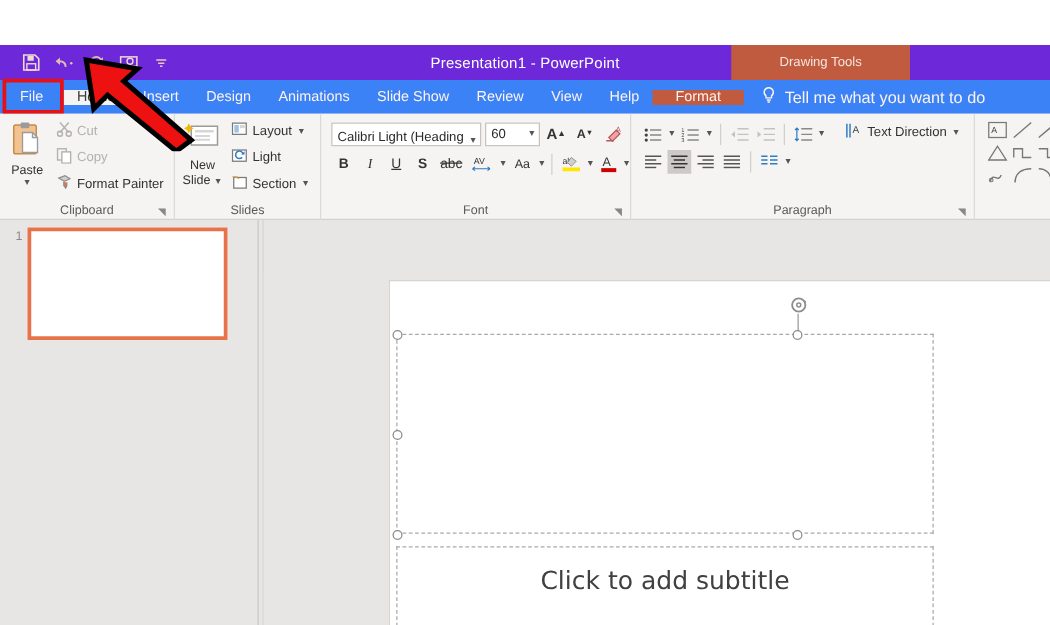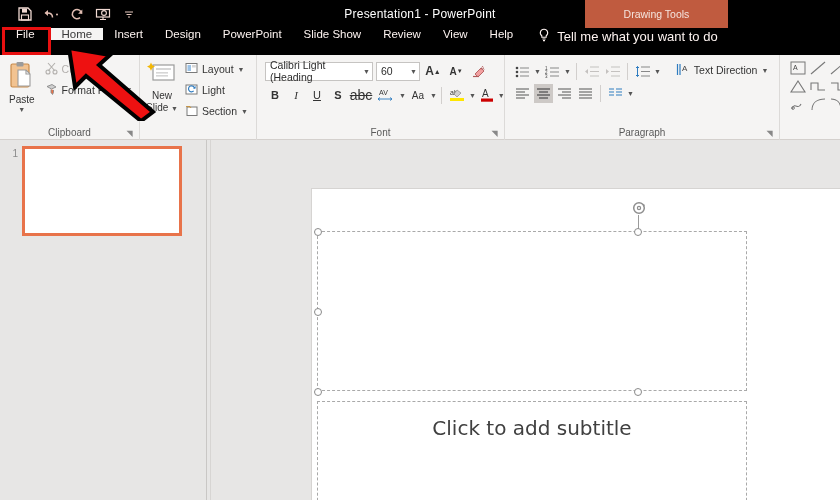--- a/index.html
+++ b/index.html
@@ -6,43 +6,43 @@
   body {
     width: 840px; height: 500px;
     font-family: "Liberation Sans", sans-serif;
     background: #ffffff;
     overflow: hidden;
     position: relative;
   }
 
   
   .titlebar {
-    height: 28px; background: #000000;
-    position: relative; display: flex; align-items: center;
+    height: 28px; background: #6d28d9;
+    position: relative; display: flex; align-items: center; margin-top: 36px;
   }
   .qat { display: flex; align-items: center; gap: 0px; padding-left: 12px; }
   .qat-btn {
     width: 26px; height: 22px; display: flex; align-items: center;
     justify-content: center; color: #f0d9d2;
   }
   .qat-btn svg { display:block; }
   .app-title {
     position: absolute; left: 0; right: 0; text-align: center;
     color: #ffffff; font-size: 12px; letter-spacing: .2px;
     pointer-events: none;
   }
   .ctx-tools {
     position: absolute; left: 585px; top: 0; width: 143px; height: 28px;
     background: #C05B3F; color: #f4e4de; font-size: 10.5px;
     display: flex; align-items: center; justify-content: center;
   }
 
   
   .tabstrip {
-    height: 27px; background: #000000; display: flex; align-items: flex-start;
+    height: 27px; background: #3b82f6; display: flex; align-items: center;
     position: relative;
   }
   .tab {
     padding: 0 11px; display: flex; align-items: center;
     color: #fdf3f0; font-size: 11.5px; white-space: nowrap; cursor: default;
   }
   .tab.file { padding: 0 16px; }
   .tab.active { background: #F5F4F3; color: #3a3a3a; }
   .tab.ctx { background: #C05B3F; padding: 0 18px; }
   .tellme {
@@ -85,22 +85,22 @@
   .small-col { display: flex; flex-direction: column; gap: 1px; padding-left: 3px; }
   .small-btn {
     display: flex; align-items: center; gap: 4px; font-size: 10.5px;
     color: #333; height: 20px; padding: 0 3px; white-space: nowrap;
   }
   .small-btn.dim { color: #b3b0ad; }
 
   
   .font-row1 { display: flex; align-items: center; gap: 3px; height: 22px; }
   .font-name {
-    width: 108px; height: 19px; border: 1px solid #c6c4c2; background: #fff;
-    font-size: 10.5px; color: #2b2b2b; display: flex; align-items: center;
+    width: 120px; height: 19px; border: 1px solid #c6c4c2; background: #fff;
+    font-size: 10.5px; color: #2b2b2b; display: flex; align-items: flex-end;
     padding: 0 2px 0 4px; justify-content: space-between;
   }
   .font-size {
     width: 44px; height: 19px; border: 1px solid #c6c4c2; background: #fff;
     font-size: 10.5px; color: #2b2b2b; display: flex; align-items: center;
     padding: 0 2px 0 4px; justify-content: space-between;
   }
   .caret { font-size: 7px; color: #555; }
   .ibtn {
     width: 20px; height: 20px; display: flex; align-items: center;
@@ -198,25 +198,26 @@
   </div>
   <div class="app-title">Presentation1  -  PowerPoint</div>
   <div class="ctx-tools">Drawing Tools</div>
 </div>
 
 <div class="tabstrip">
   <div class="tab file">File</div>
   <div class="tab active">Home</div>
   <div class="tab">Insert</div>
   <div class="tab">Design</div>
-  <div class="tab">PowerPoint</div>
+  <div class="tab">Animations</div>
   <div class="tab">Slide Show</div>
   <div class="tab">Review</div>
   <div class="tab">View</div>
   <div class="tab">Help</div>
+  <div class="tab ctx">Format</div>
   <div class="tellme">
     <span>
       <svg width="12" height="14" viewBox="0 0 12 14">
           <path d="M6 1.2a3.6 3.6 0 0 0-2.2 6.5v1.6h4.4V7.7A3.6 3.6 0 0 0 6 1.2z" fill="none" stroke="#fdf3f0" stroke-width="1.1"></path>
           <path d="M4.4 11h3.2M5 12.6h2" stroke="#fdf3f0" stroke-width="1.1"></path>
         </svg>
     </span>
     <span>Tell me what you want to do</span>
   </div>
   <div class="file-hl"></div>
@@ -241,20 +242,29 @@
       <div class="small-col">
         <div class="small-btn dim">
           <span>
             <svg width="13" height="13" viewBox="0 0 13 13">
                 <circle cx="3" cy="10" r="2" fill="none" stroke="#b3b0ad" stroke-width="1.1"></circle>
                 <circle cx="10" cy="10" r="2" fill="none" stroke="#b3b0ad" stroke-width="1.1"></circle>
                 <path d="M3 9L10 1M10 9L3 1" stroke="#b3b0ad" stroke-width="1.1"></path>
               </svg>
           </span>
           <span>Cut</span>
+        </div>
+        <div class="small-btn dim">
+          <span>
+            <svg width="13" height="13" viewBox="0 0 13 13">
+                <rect x="1" y="1" width="7" height="9" fill="none" stroke="#b3b0ad" stroke-width="1.1"></rect>
+                <rect x="4.5" y="3.5" width="7" height="9" fill="#fff" stroke="#b3b0ad" stroke-width="1.1"></rect>
+              </svg>
+          </span>
+          <span>Copy</span>
         </div>
         <div class="small-btn">
           <span>
             <svg width="13" height="13" viewBox="0 0 13 13">
                 <path d="M2 3.5l5-2 4 2.5-4.5 2z" fill="#CFCFCF" stroke="#8a8a8a" stroke-width=".9"></path>
                 <path d="M6 6.5v3l1.5 2 1-2v-2.5" fill="#E8734A" stroke="#8a8a8a" stroke-width=".9"></path>
               </svg>
           </span>
           <span>Format Painter</span>
         </div>
@@ -308,20 +318,23 @@
             <svg width="13" height="13" viewBox="0 0 13 13">
                 <rect x="2" y="3" width="10" height="8.5" fill="#fff" stroke="#7a7a7a" stroke-width="1"></rect>
                 <path d="M1 2.5h4l1 1.5" fill="#E8B25A" stroke="#C08A35" stroke-width=".8"></path>
               </svg>
           </span>
           <span>Section</span>
           <span class="caret">▼</span>
         </div>
       </div>
     </div>
+    <div class="rgroup-label">
+      <span>Slides</span>
+    </div>
   </div>
 
   <div class="rgroup" style="width:248px">
     <div class="rgroup-body" style="flex-direction:column; padding-left:8px; padding-top:5px;">
       <div class="font-row1">
         <div class="font-name">
           <span>Calibri Light (Heading</span>
           <span class="caret">▼</span>
         </div>
         <div class="font-size">
@@ -351,21 +364,21 @@
         <div class="ibtn">
             <i style="font-family:'Liberation Serif',serif">I</i>
           </div>
         <div class="ibtn">
             <span style="text-decoration:underline">U</span>
           </div>
         <div class="ibtn">
             <b>S</b>
           </div>
         <div class="ibtn" style="width:24px">
-            <span style="font-size:14px;text-decoration:line-through">abc</span>
+            <span style="font-size:11px;text-decoration:line-through">abc</span>
           </div>
         <div class="ibtn" style="width:24px">
           <svg width="20" height="16" viewBox="0 0 20 16">
               <text x="3" y="8" font-size="7" fill="#333">AV</text>
               <path d="M2 12h14M2 12l2-1.5M2 12l2 1.5M16 12l-2-1.5M16 12l-2 1.5" stroke="#2F7CC0" stroke-width=".9" fill="none"></path>
             </svg>
         </div>
         <span class="caret">▼</span>
         <div class="ibtn" style="width:22px">
             <span style="font-size:10px">Aa</span>

